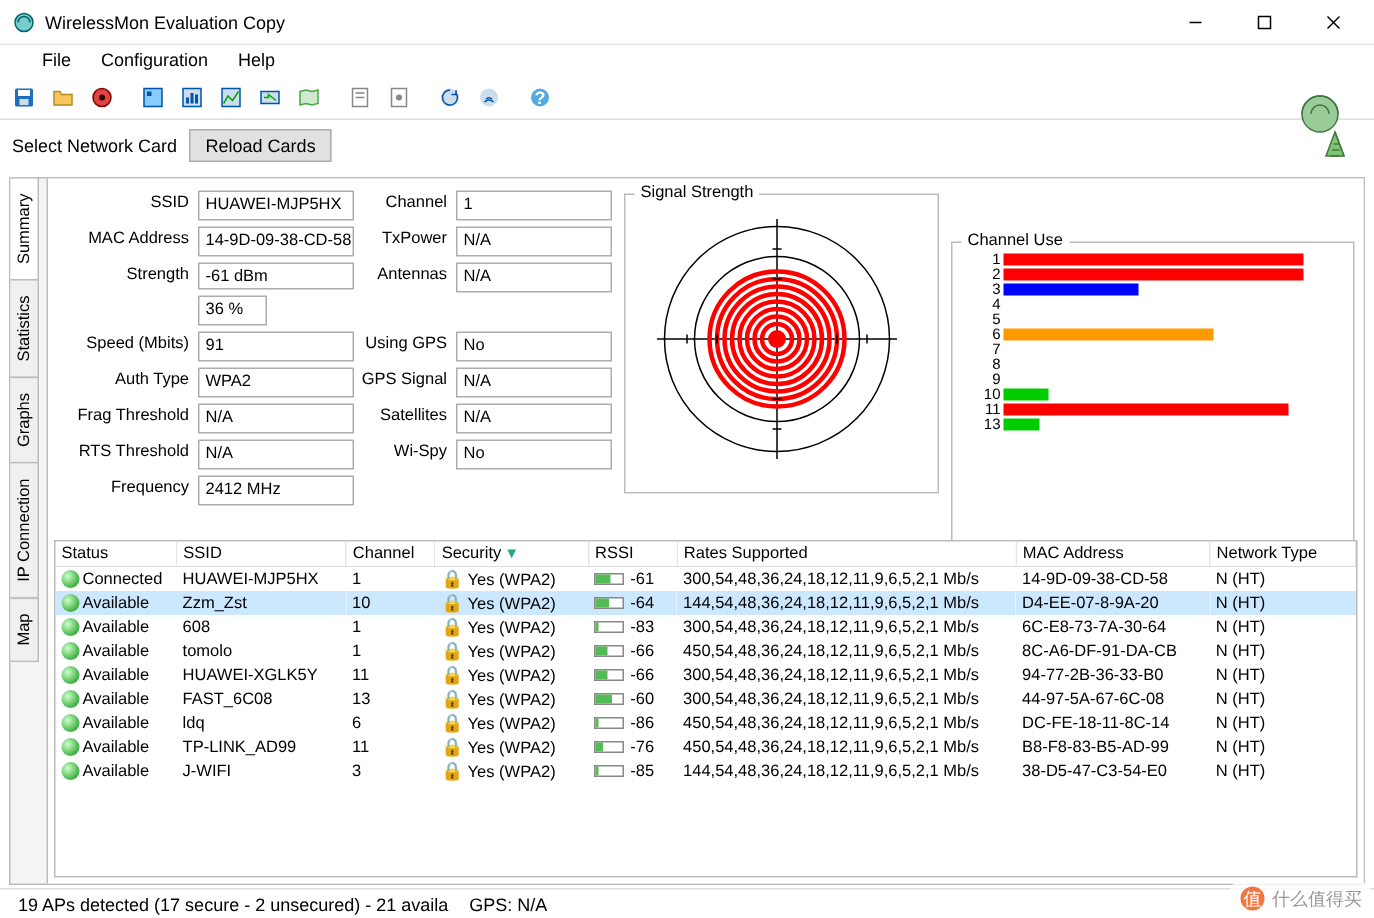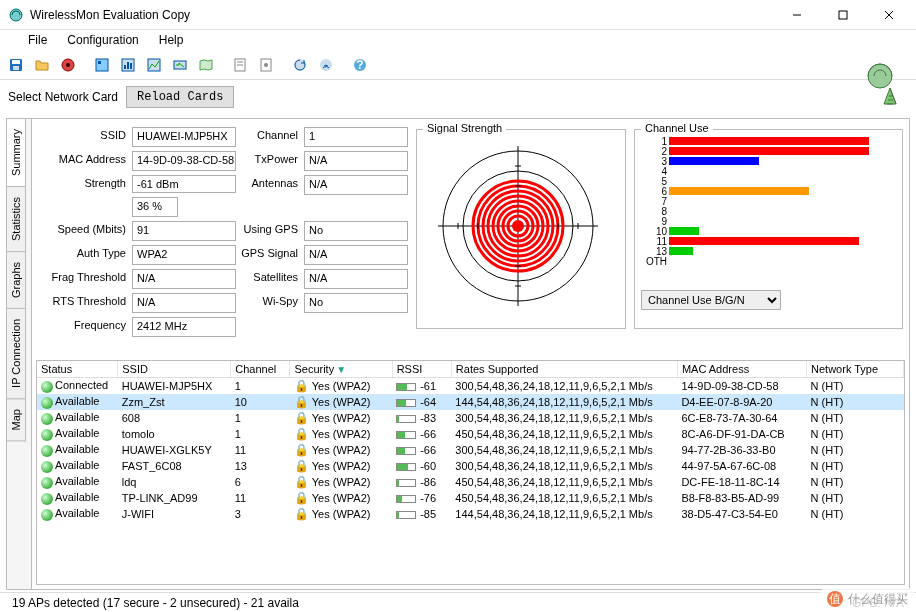--- a/index.html
+++ b/index.html
@@ -16,21 +16,21 @@
 .menubar .item { padding: 2px 10px; cursor: default; }
 
 
 .toolbar { height: 30px; display: flex; align-items: center; padding: 2px 4px; border-bottom: 1px solid #ddd; gap: 2px; }
 .toolbar .tbtn { width: 24px; height: 24px; display: flex; align-items: center; justify-content: center; border: 1px solid transparent; }
 .toolbar .sep { width: 6px; }
 
 
 .cardrow { padding: 6px 8px; display: flex; align-items: center; gap: 8px; }
 .cardrow select { flex: 0 0 420px; height: 22px; font-size: 12px; background: #fff; border: 1px solid #adadad; padding: 0 4px; }
-.cardrow button { height: 22px; padding: 0 10px; border: 1px solid #adadad; background: #e1e1e1; font-family: Liberation Mono, monospace; }
+.cardrow button { height: 22px; padding: 0 10px; border: 1px solid #adadad; background: #e1e1e1; }
 .logo { position: absolute; right: 8px; top: 58px; width: 48px; height: 48px; }
 
 
 .content { position: absolute; left: 6px; right: 6px; top: 118px; bottom: 22px; border: 1px solid #bbb; background: #f5f5f5; }
 .vtabs { position: absolute; left: 0; top: 0; bottom: 0; width: 24px; }
 .vtab { writing-mode: vertical-rl; transform: rotate(180deg); text-align: center; padding: 10px 3px; border: 1px solid #bbb; border-right: none; background: #f0f0f0; font-size: 11px; cursor: default; margin-top: -1px; white-space: nowrap; }
 .vtab.active { background: #fff; font-weight: 400; }
 
 .panel { position: absolute; left: 24px; right: 0; top: 0; bottom: 0; background: #fff; border-left: 1px solid #bbb; padding: 4px 6px; }
 
@@ -40,40 +40,40 @@
 .lbl { text-align: right; padding: 2px 2px 0 0; font-size: 11px; white-space: nowrap; }
 .val { border: 1px solid #adadad; background: #fff; height: 20px; padding: 2px 4px; font-size: 11px; overflow: hidden; white-space: nowrap; }
 .row2 { display: flex; gap: 4px; flex-direction: column; }
 
 .groupbox { border: 1px solid #bbb; position: relative; padding: 6px; margin-top: 6px; }
 .groupbox .gtitle { position: absolute; top: -8px; left: 6px; background: #fff; padding: 0 4px; font-size: 11px; }
 
 .sig-mid { flex: 0 0 210px; }
 .sig-target { width: 190px; height: 180px; position: relative; }
 
-.chan-right { flex: 1; }
+.chan-right { flex: 1; margin-top: 32px; }
 .chanbars { height: 150px; position: relative; }
 .chanrow { display: flex; align-items: center; height: 10px; }
 .chanrow .clabel { width: 28px; text-align: right; font-size: 10px; padding-right: 2px; }
 .chanrow .cbar { height: 8px; }
 .chan-select { margin-top: 4px; width: 140px; height: 20px; border: 1px solid #adadad; font-size: 11px; padding: 0 2px; }
 
 
 .aptable { position: absolute; left: 4px; right: 4px; bottom: 4px; top: 218px; border: 1px solid #bbb; overflow: auto; background: #fff; margin-top: 23px; }
 .aptable table { width: 100%; border-collapse: collapse; table-layout: fixed; }
 .aptable th { text-align: left; font-weight: 400; font-size: 11px; background: #fff; border-right: 1px solid #e5e5e5; border-bottom: 1px solid #ddd; padding: 2px 4px; position: sticky; top: 0; white-space: nowrap; }
 .aptable td { font-size: 11px; padding: 1px 4px; white-space: nowrap; overflow: hidden; text-overflow: clip; }
 .aptable tr.sel td { background: #cce8ff; }
 .status-dot { width: 12px; height: 12px; border-radius: 50%; display: inline-block; vertical-align: middle; margin-right: 2px; }
 .lock { color: #c09000; }
 .rssi-bar { display: inline-block; width: 20px; height: 8px; border: 1px solid #888; vertical-align: middle; margin-right: 4px; position: relative; background: #fff; }
 .rssi-fill { position: absolute; left: 0; top: 0; bottom: 0; background: #5b5; }
 
 
-.statusbar { position: absolute; left: 0; right: 0; bottom: 0; height: 20px; border-top: 1px solid #ddd; display: flex; align-items: center; padding: 0 6px; font-size: 11px; gap: 2px; justify-content: space-between; }
+.statusbar { position: absolute; left: 0; right: 0; bottom: 0; height: 20px; border-top: 1px solid #ddd; display: flex; align-items: center; padding: 0 6px; font-size: 11px; gap: 2px; }
 .statusbar .sseg { padding: 0 6px; }
 .sort-arrow { color: #2a8; font-size: 10px; margin-left: 2px; }
 
 
 .watermark { position: absolute; right: 2px; bottom: 2px; font-size: 11px; color: #999; background: rgba(255,255,255,0.8); padding: 2px 6px; border-radius: 6px; display: flex; align-items: center; gap: 4px; }
 </style>
 </head>
 <body>
 
 <div class="titlebar">
@@ -346,26 +346,21 @@
                 <span class="cbar" style="width: 30px; background: rgb(0, 204, 0);"></span>
               </div>
               <div class="chanrow">
                 <span class="clabel">11</span>
                 <span class="cbar" style="width: 190px; background: rgb(255, 0, 0);"></span>
               </div>
               <div class="chanrow">
                 <span class="clabel">13</span>
                 <span class="cbar" style="width: 24px; background: rgb(0, 204, 0);"></span>
               </div>
-              <div class="chanrow">
-                <span class="clabel">OTH</span>
-                <span class="cbar" style="width: 0px; background: rgb(0, 0, 0);"></span>
-              </div>
             </div>
-          <select class="chan-select"><option>Channel Use B/G/N</option></select>
         </div>
       </div>
     </div>
 
     <div class="aptable">
       <table>
         <colgroup>
             <col style="width:75px">
             <col style="width:105px">
             <col style="width:55px">

